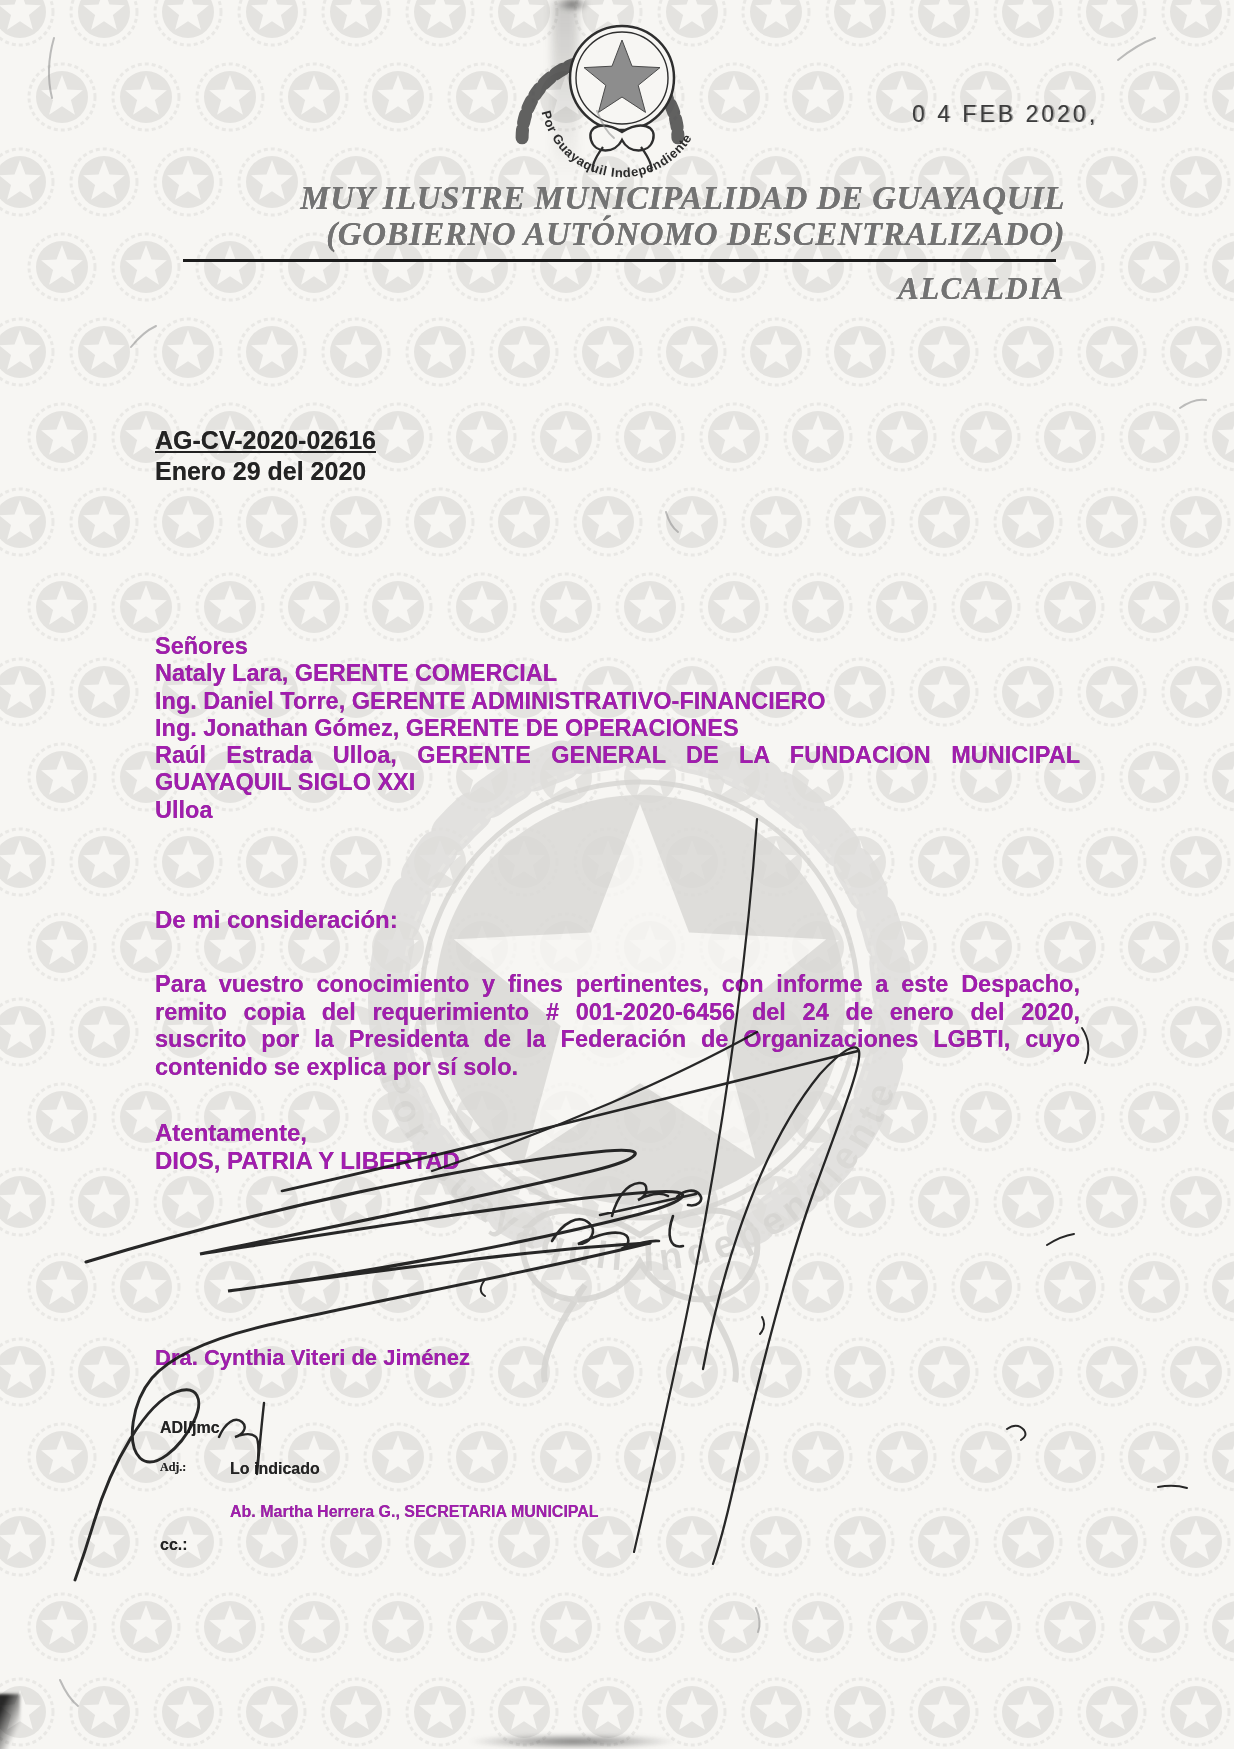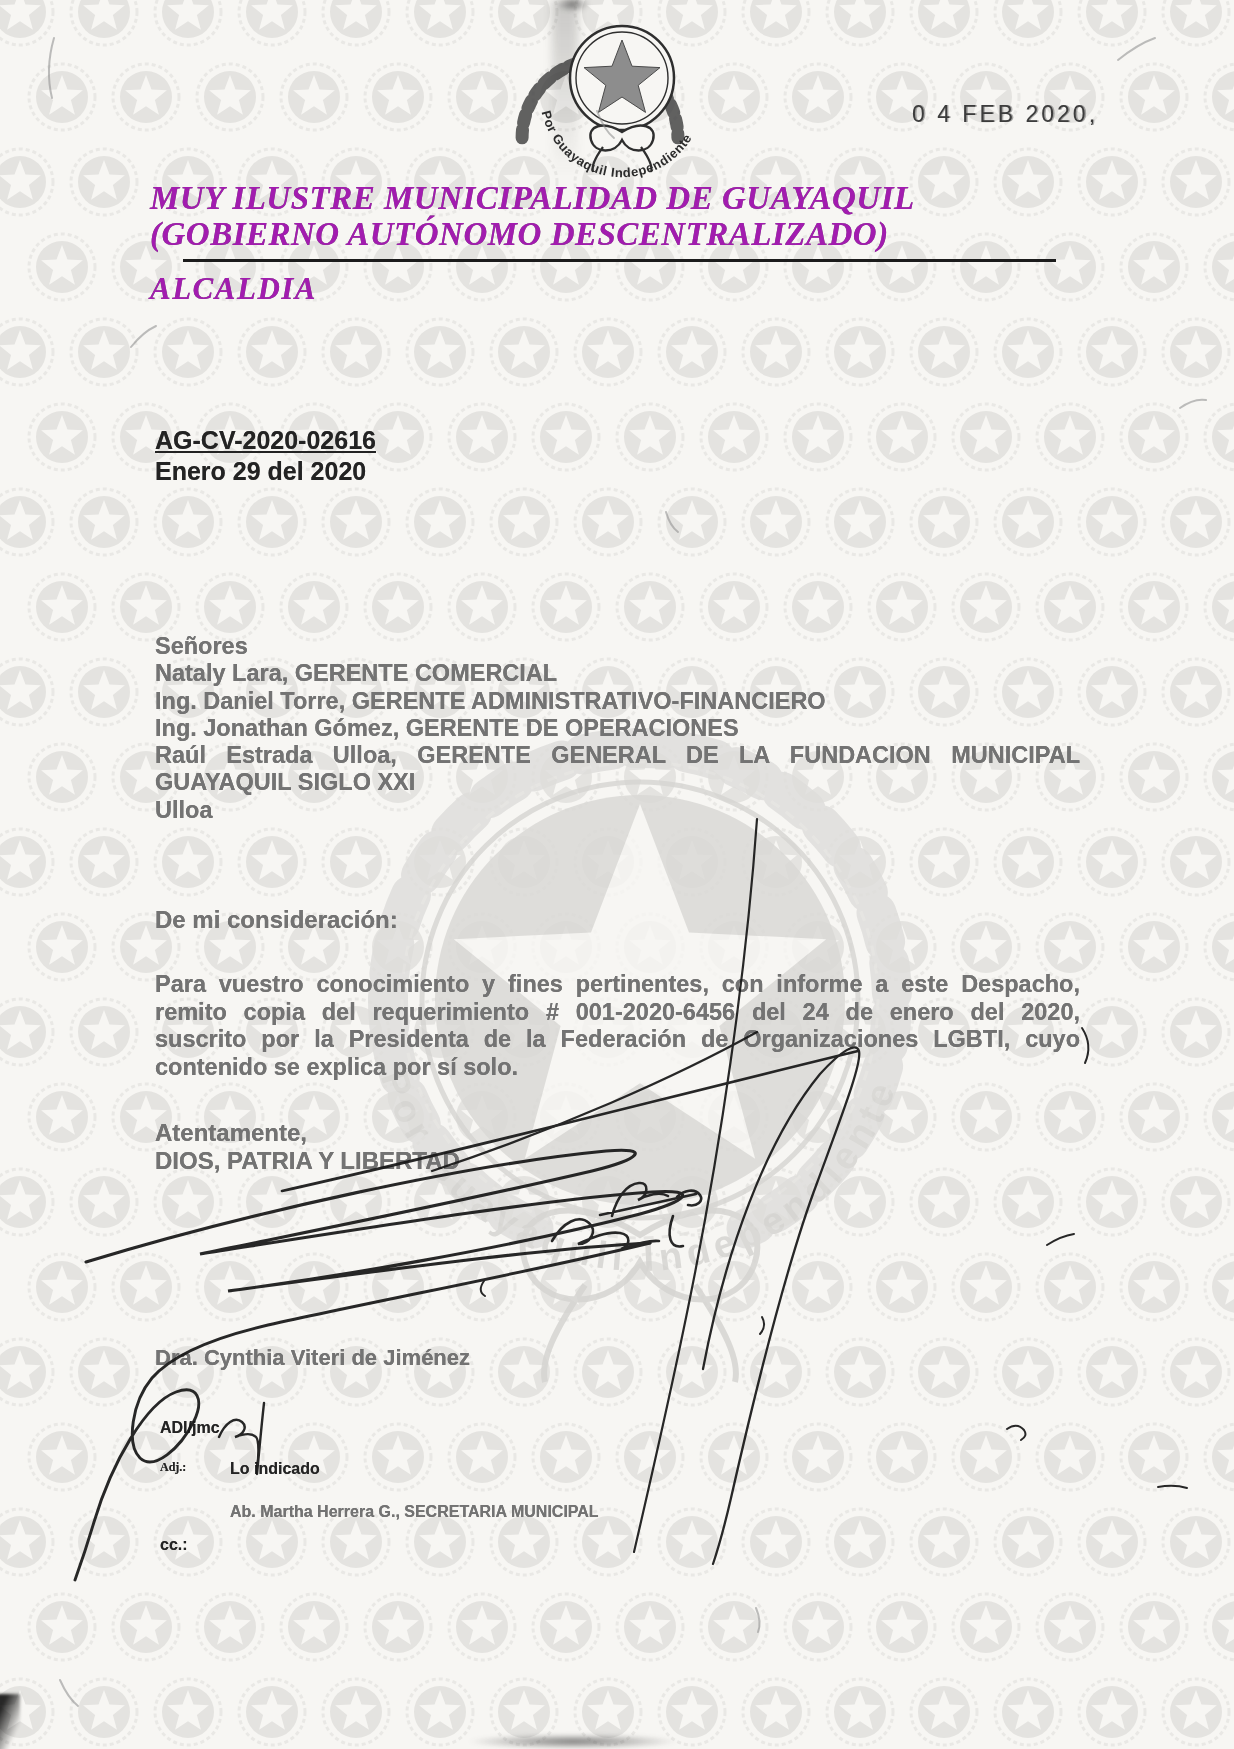--- a/index.html
+++ b/index.html
@@ -5,34 +5,34 @@
   html,body{margin:0;padding:0;background:#9a9a9a;}
   #page{position:relative;width:1234px;height:1749px;background:#f7f6f3;overflow:hidden;
         font-family:"Liberation Sans",sans-serif;}
   svg{position:absolute;left:0;top:0;pointer-events:none;}
   #bg-art{z-index:0;}
   .smudge{position:absolute;z-index:1;pointer-events:none;}
   .txt{position:absolute;z-index:2;color:#232323;font-weight:bold;
        text-shadow:0 0 .5px rgba(25,25,25,.6);white-space:nowrap;}
   #fg-art{z-index:3;}
   
-  .hdr{left:150px;width:915px;text-align:left;font-family:"Liberation Serif",serif;
-       font-style:italic;font-weight:700;color:#a21caf;}
+  .hdr{left:150px;width:915px;text-align:right;font-family:"Liberation Serif",serif;
+       font-style:italic;font-weight:700;color:#737373;}
   #hdr1{top:180px;font-size:33px;letter-spacing:.5px;}
   #hdr2{top:216px;font-size:33px;letter-spacing:.5px;}
   #hdr-rule{position:absolute;z-index:2;left:183px;top:259px;width:873px;height:3px;background:#1c1c1c;}
   #hdr3{top:271px;font-size:31px;letter-spacing:1.5px;}
   
   #stamp{left:912px;top:100px;font-size:23px;font-weight:normal;letter-spacing:3px;color:#3c3c3c;
          text-shadow:1.4px .4px 0 rgba(60,60,60,.4);transform:scaleY(1.08);}
   
   #ref-num{left:155px;top:426px;font-size:25px;text-decoration:underline;}
   #ref-date{left:155px;top:457px;font-size:25px;}
   
-  .block{position:absolute;z-index:2;left:155px;width:925px;color:#737373;font-weight:bold;
+  .block{position:absolute;z-index:2;left:155px;width:925px;color:#a21caf;font-weight:bold;
          text-shadow:0 0 .5px rgba(25,25,25,.6);}
   #recipients{top:633px;font-size:23.5px;line-height:27.3px;}
   #salutation{top:906px;font-size:24px;}
   #body-par{top:971px;font-size:23.5px;line-height:27.6px;}
   #closing{top:1119px;font-size:24px;line-height:27.5px;}
   #sig-block{top:1344px;font-size:22px;line-height:27.5px;}
   .jus{text-align:justify;text-align-last:justify;}
   
   #typist{left:160px;top:1419px;font-size:16px;}
   #adj-label{left:160px;top:1460px;font-size:12px;font-family:Liberation Serif, serif;}

